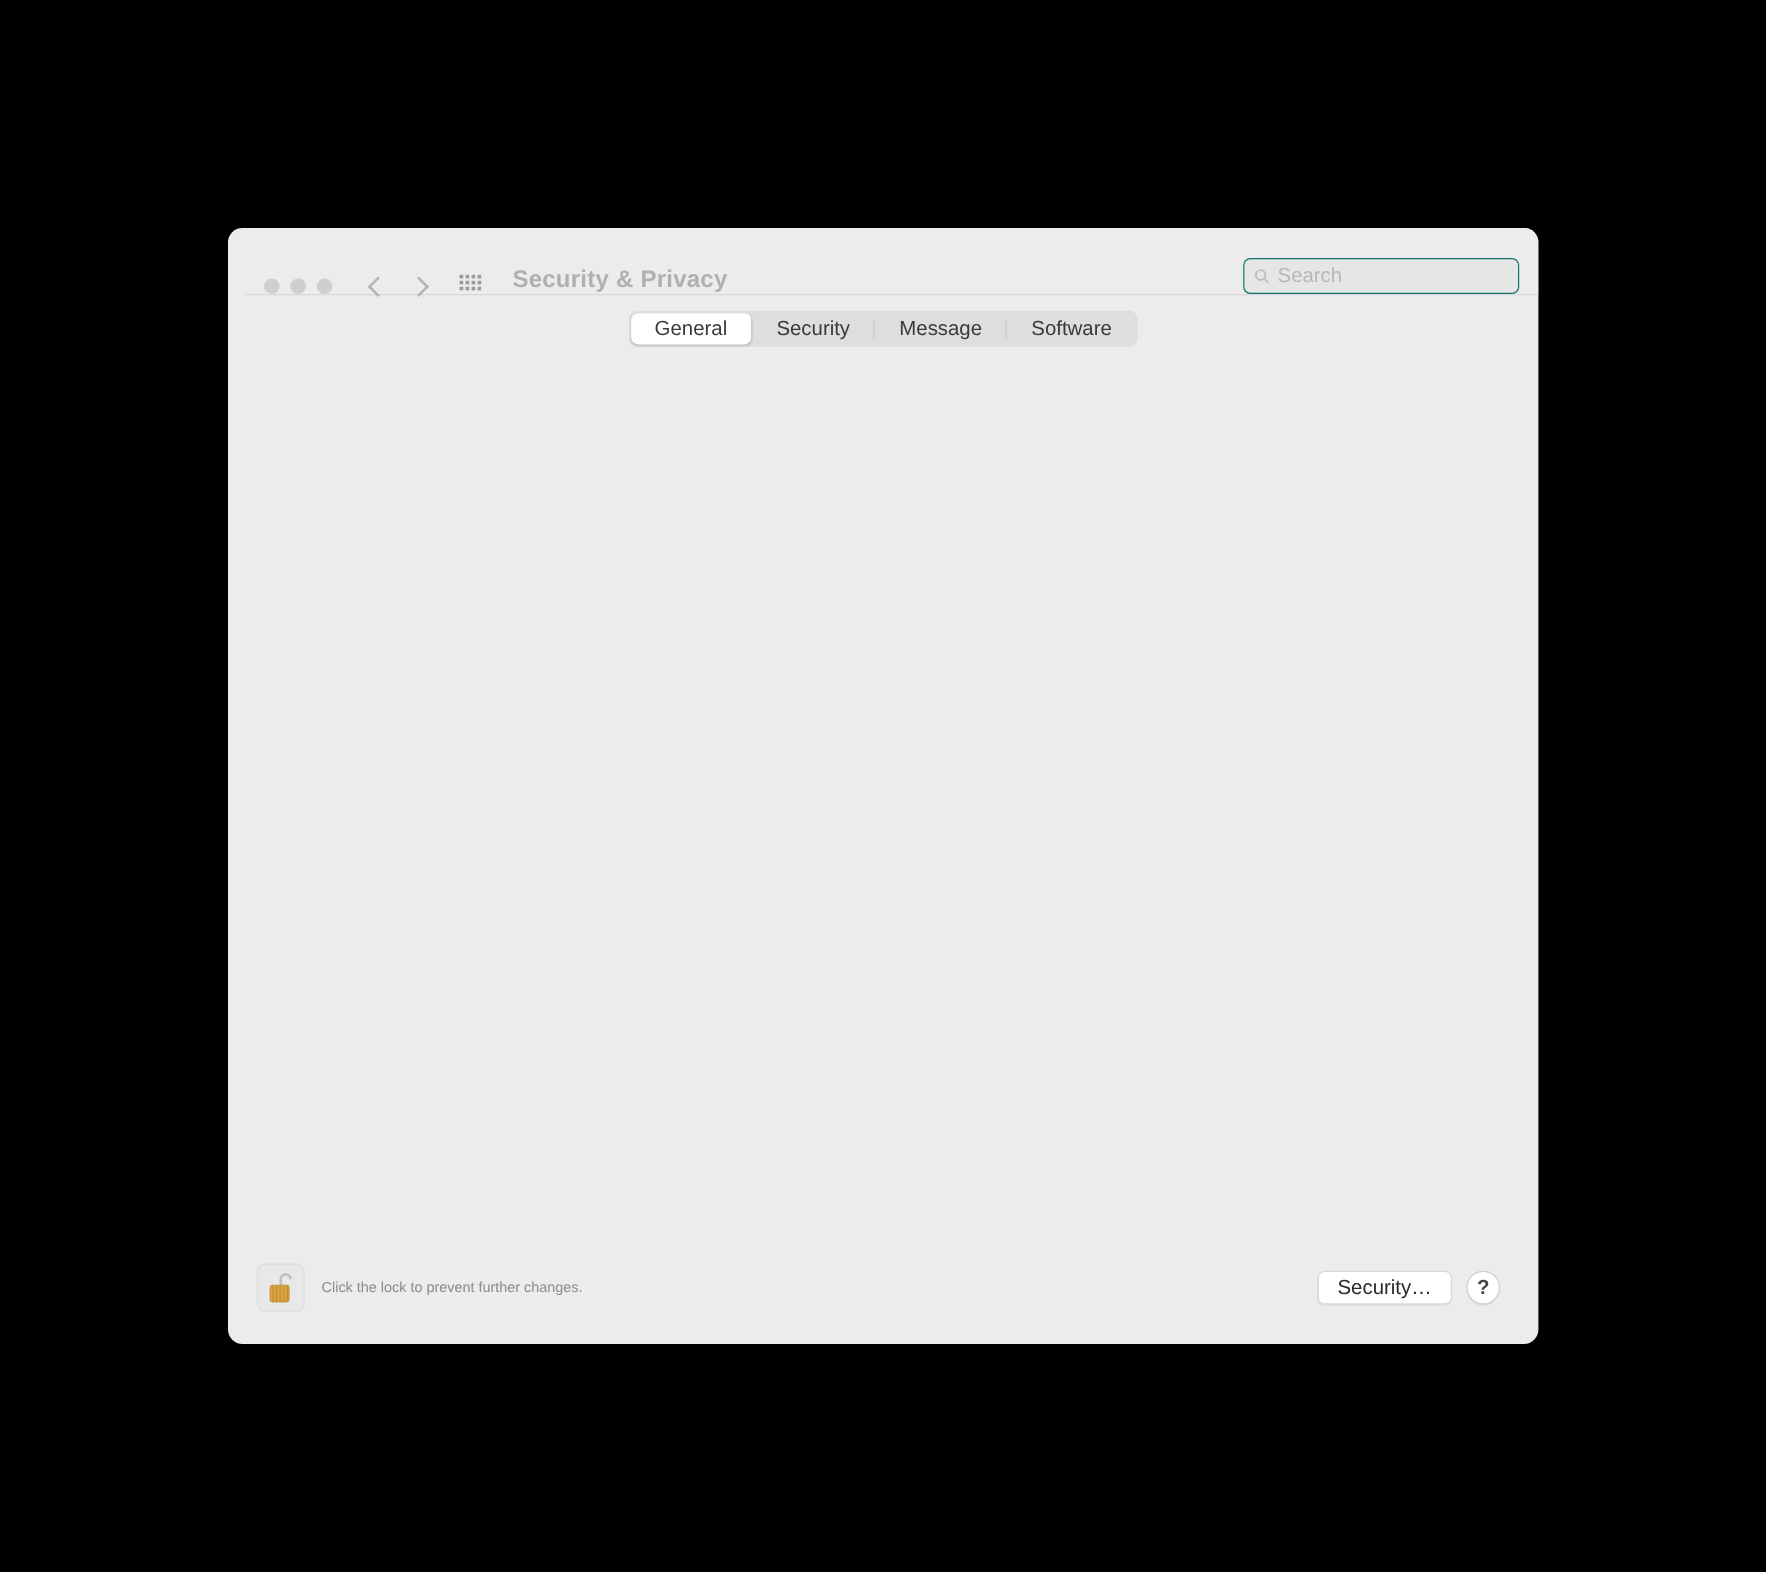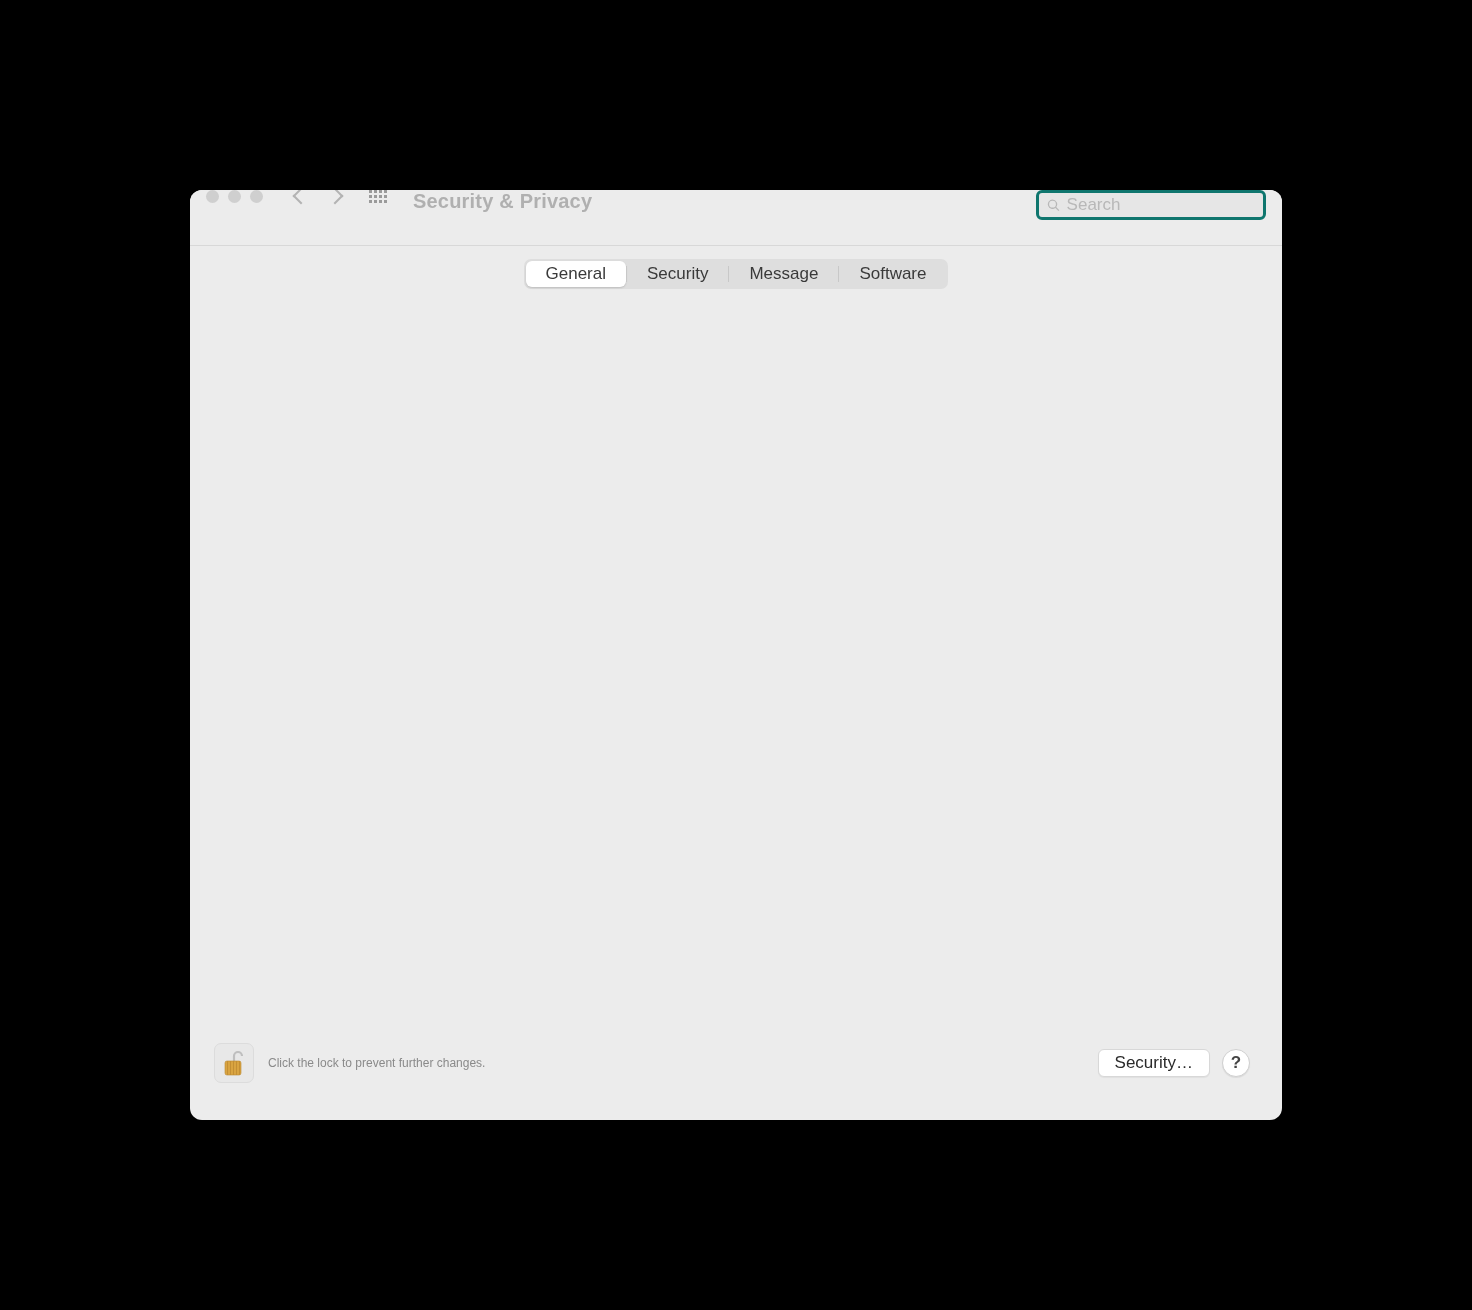--- a/index.html
+++ b/index.html
@@ -17,25 +17,26 @@
     background: #ececec;
     border-radius: 12px;
     box-shadow: 0 25px 60px rgba(0,0,0,0.6);
     display: flex;
     flex-direction: column;
     overflow: hidden;
   }
   .titlebar {
     height: 56px;
     display: flex;
-    align-items: flex-start;
+    align-items: flex-end;
     padding: 0 16px;
     border-bottom: 1px solid #d8d8d8;
     gap: 10px;
     background: #ececec;
+    margin-left: 14px;
   }
   .traffic { display: flex; gap: 9px; margin-right: 12px; }
   .tl { width: 13px; height: 13px; border-radius: 50%; background: #cfcfcf; }
   .navbtns { display: flex; gap: 22px; margin-left: 10px; margin-right: 10px; }
   .chev { width: 12px; height: 12px; border-left: 2.5px solid #b3b3b3; border-bottom: 2.5px solid #b3b3b3; transform: rotate(45deg); }
   .chev.fwd { transform: rotate(-135deg); }
   .grid-icon {
     width: 20px; height: 16px;
     display: grid;
     grid-template-columns: repeat(4, 3px);
@@ -48,35 +49,35 @@
     font-size: 20px;
     font-weight: 600;
     color: #b0b0b0;
     letter-spacing: 0.2px;
   }
   .search {
     margin-left: auto;
     width: 230px;
     height: 30px;
     background: #e6e6e6;
-    border: 3px solid #0f766e;
+    border: 1px solid #0f766e;
     border-radius: 6px;
     display: flex;
     align-items: center;
     padding: 0 8px;
     gap: 6px;
   }
   .search svg { width: 15px; height: 15px; fill: #b8b8b8; }
   .search input {
     border: none; background: transparent; outline: none;
     font-size: 17px; color: #999; width: 100%;
   }
   .search input::placeholder { color: #b8b8b8; }
 
-  .content-wrap { flex: 1; padding: 0 14px 16px 14px; display: flex; flex-direction: column; }
+  .content-wrap { flex: 1; padding: 0 14px 6px 14px; display: flex; flex-direction: column; }
   .tabs-row { display: flex; justify-content: center; margin-top: 13px; }
   .segmented {
     display: flex;
     background: #dedede;
     border-radius: 7px;
     padding: 2px;
     gap: 0;
     align-items: center;
     height: 30px;
   }

